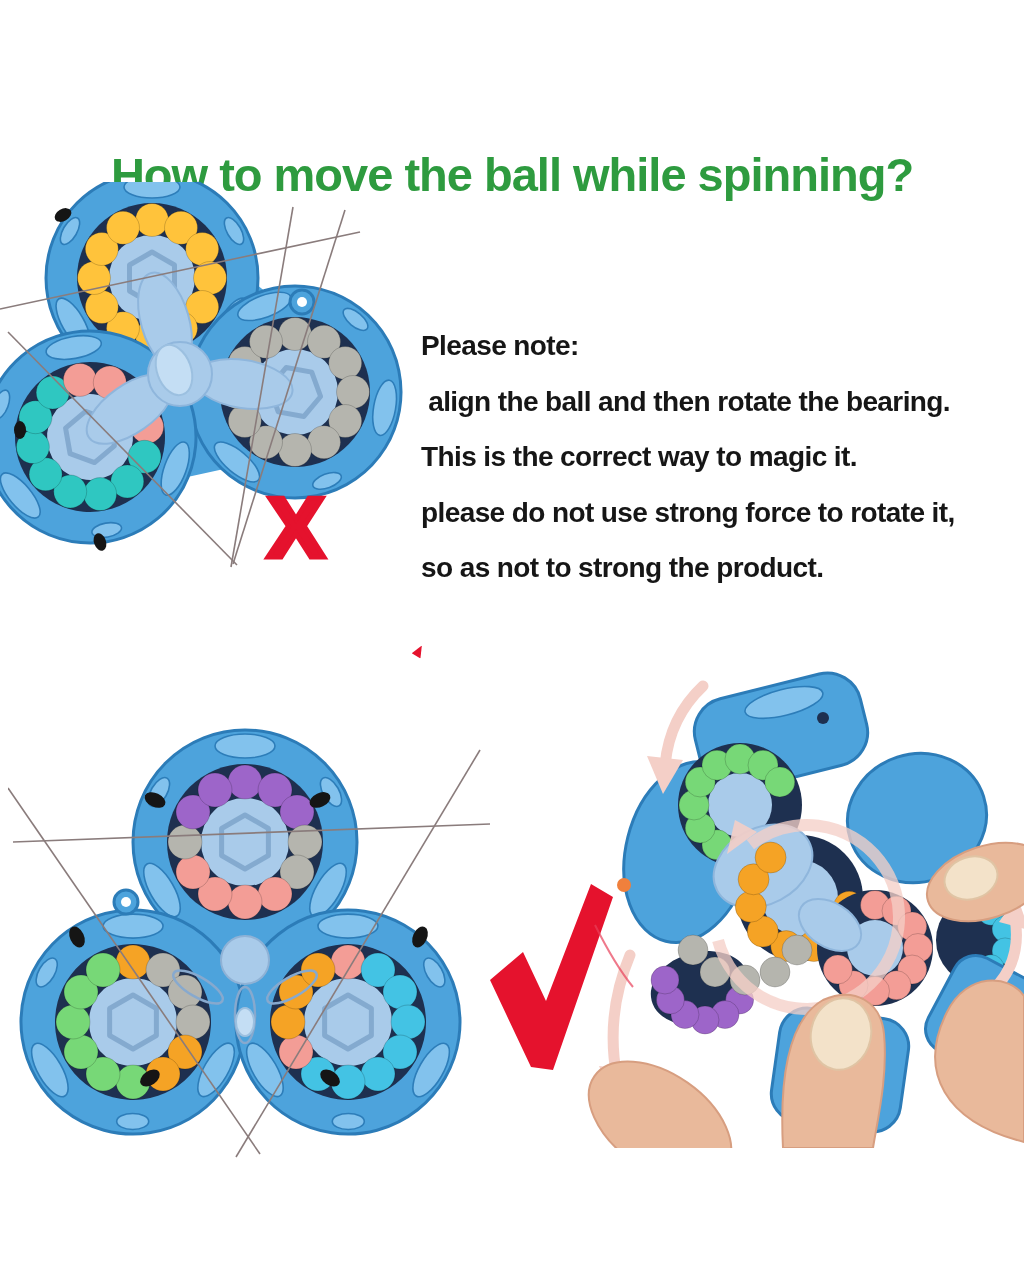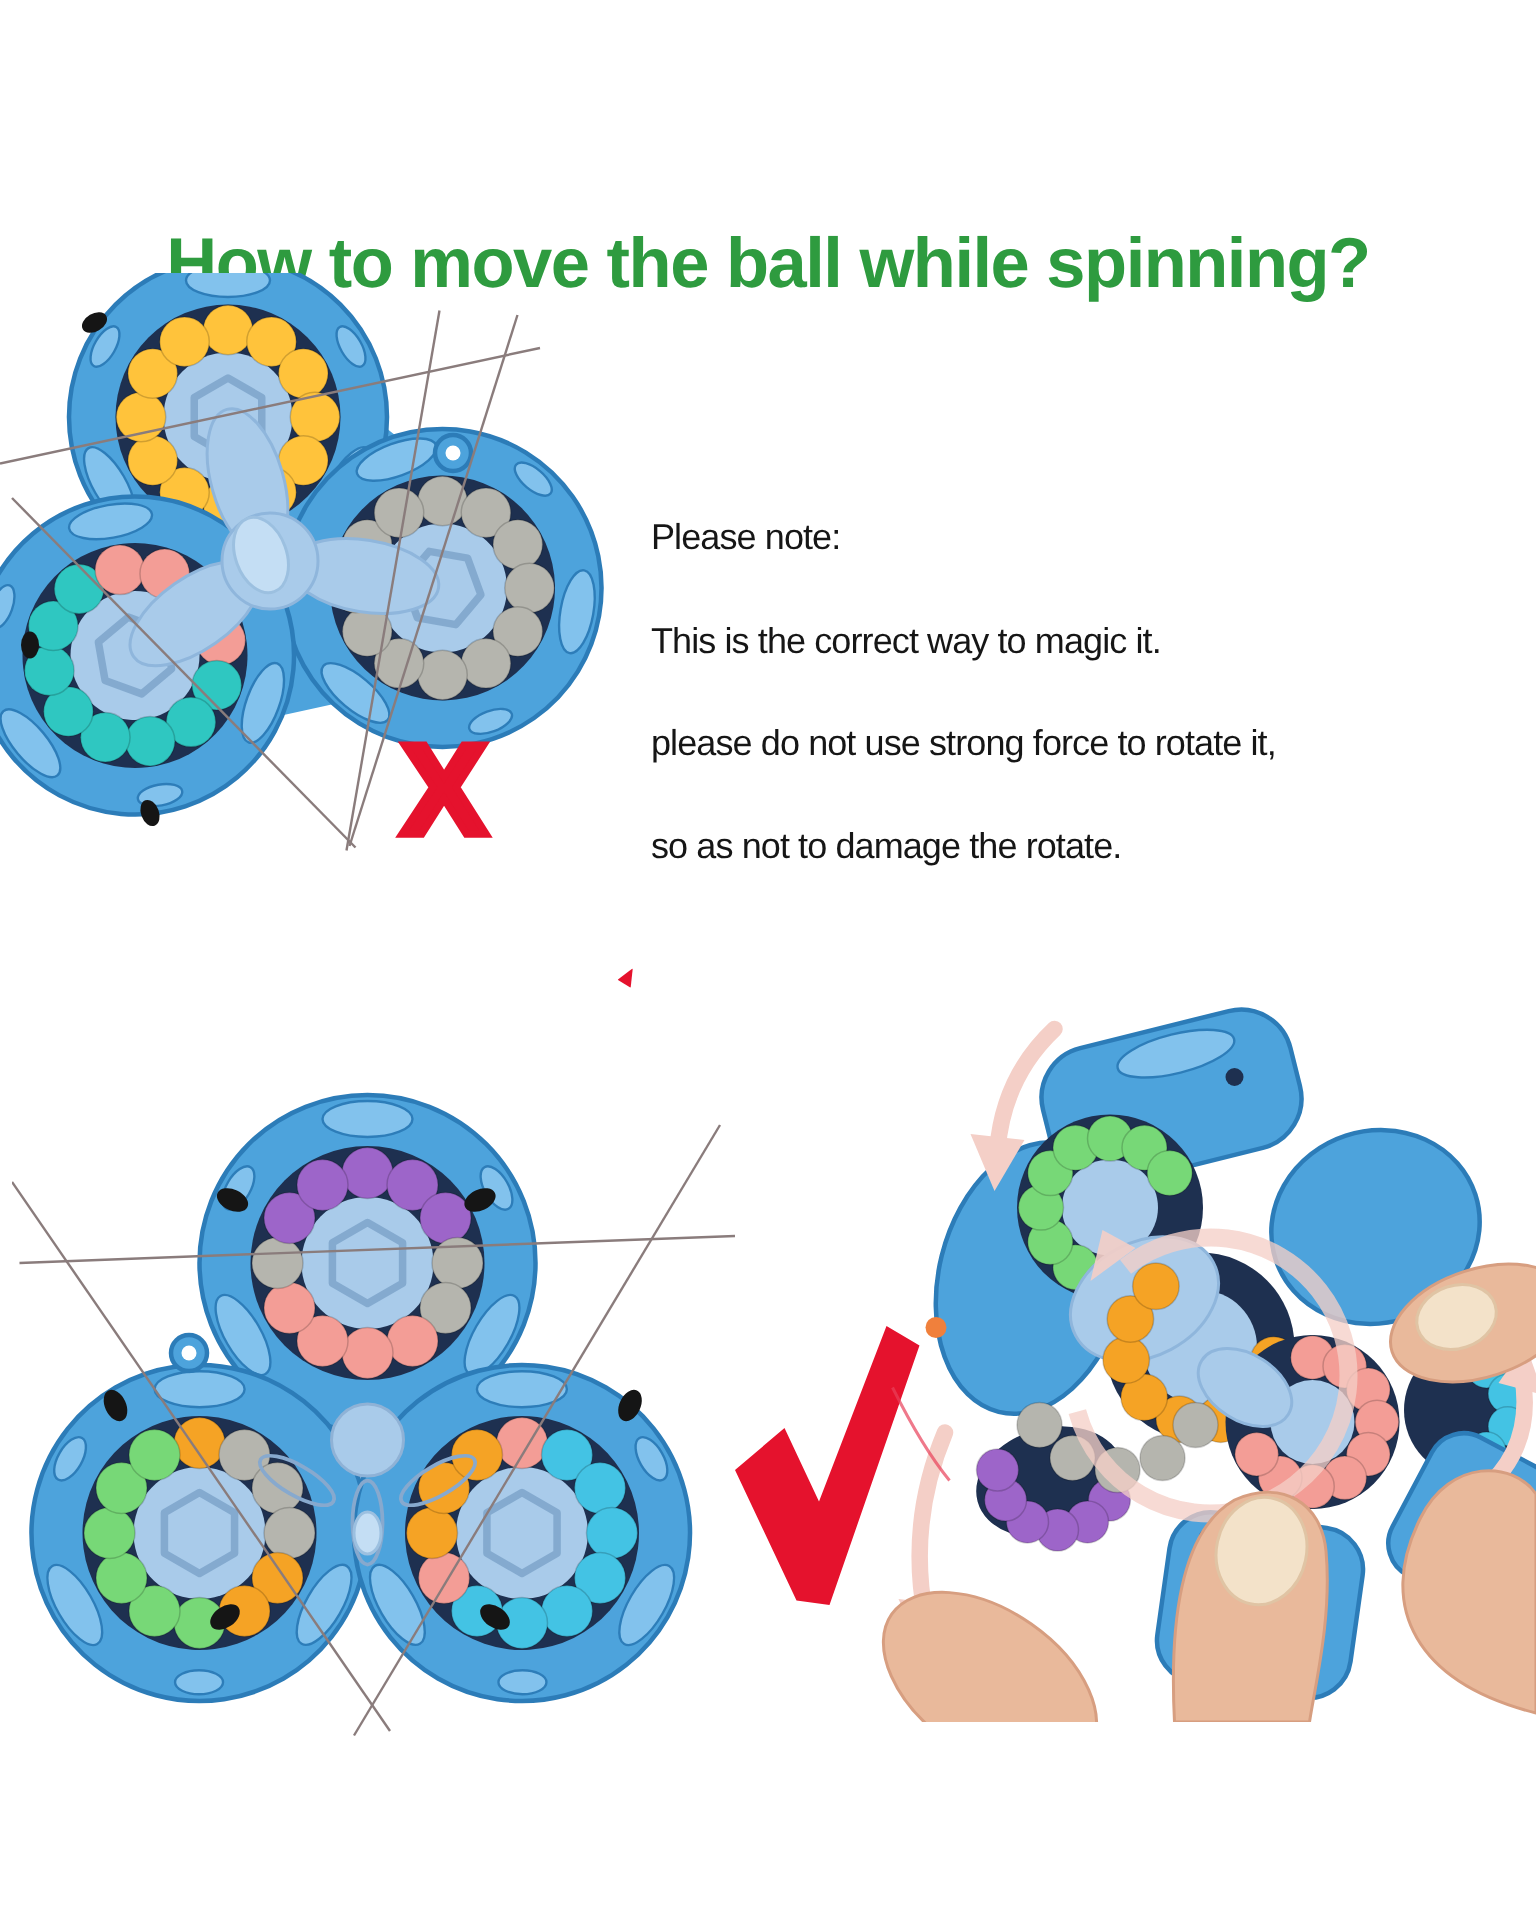--- a/index.html
+++ b/index.html
@@ -9,21 +9,21 @@
          font-size:47px;font-weight:bold;letter-spacing:-1px;color:var(--title-green);}
   .fig{position:absolute;}
   #figA{left:0;top:182px;}
   #figB{left:8px;top:712px;}
   #figPhoto{left:585px;top:670px;}
   #checkSvg{left:478px;top:868px;}
   .x-mark{position:absolute;left:248px;top:484px;width:96px;text-align:center;
           font-size:86px;font-weight:bold;color:var(--mark-red);
           -webkit-text-stroke:5px var(--mark-red);line-height:1;}
   .note{position:absolute;left:418px;top:317px;width:606px;}
-  .note p{margin:16px;font-size:24px;font-weight:normal;letter-spacing:-0.6px;
+  .note p{margin:3px;font-size:28px;font-weight:bold;letter-spacing:-0.6px;
           line-height:52.5px;color:var(--text-dark);white-space:pre;}
   .note-tick{position:absolute;left:-6px;top:330px;width:12px;height:12px;
              background:var(--mark-red);
              clip-path:polygon(0 35%,100% 0,55% 100%);transform:rotate(-18deg);}
   
   .shell{fill:var(--shell-blue);stroke:var(--shell-deep);stroke-width:3;}
   .deco{fill:var(--shell-hi);stroke:var(--shell-deep);stroke-width:1.6;opacity:.95;}
   .channel{fill:var(--channel);}
   .disc{fill:var(--plastic-light);}
   .hex{fill:none;stroke:#7FA6CC;stroke-width:5;stroke-linejoin:round;opacity:.9;}
@@ -137,23 +137,24 @@
       <line x1="293" y1="25" x2="231" y2="385" class="thin-line"></line>
       <line x1="345" y1="28" x2="233" y2="382" class="thin-line"></line>
       <line x1="8" y1="150" x2="237" y2="383" class="thin-line"></line>
     </g>
   </svg>
 
   <div class="x-mark">X</div>
 
   <div class="note">
     <p>Please note:</p>
+    <p> align the ball and then rotate the bearing.</p>
     <p>This is the correct way to magic it.</p>
     <p>please do not use strong force to rotate it,</p>
-    <p>so as not to damage the rotate.</p>
+    <p>so as not to strong the product.</p>
     <span class="note-tick"></span>
   </div>
 
   <svg id="figB" class="fig" width="482" height="482" viewBox="0 0 482 482">
     <defs>
       <g id="shellB">
         <circle r="112" class="shell"></circle>
         <ellipse cx="0" cy="-96" rx="30" ry="12" class="deco"></ellipse>
         <ellipse cx="83" cy="48" rx="30" ry="12" class="deco" transform="rotate(120 83 48)"></ellipse>
         <ellipse cx="-83" cy="48" rx="30" ry="12" class="deco" transform="rotate(240 -83 48)"></ellipse>

